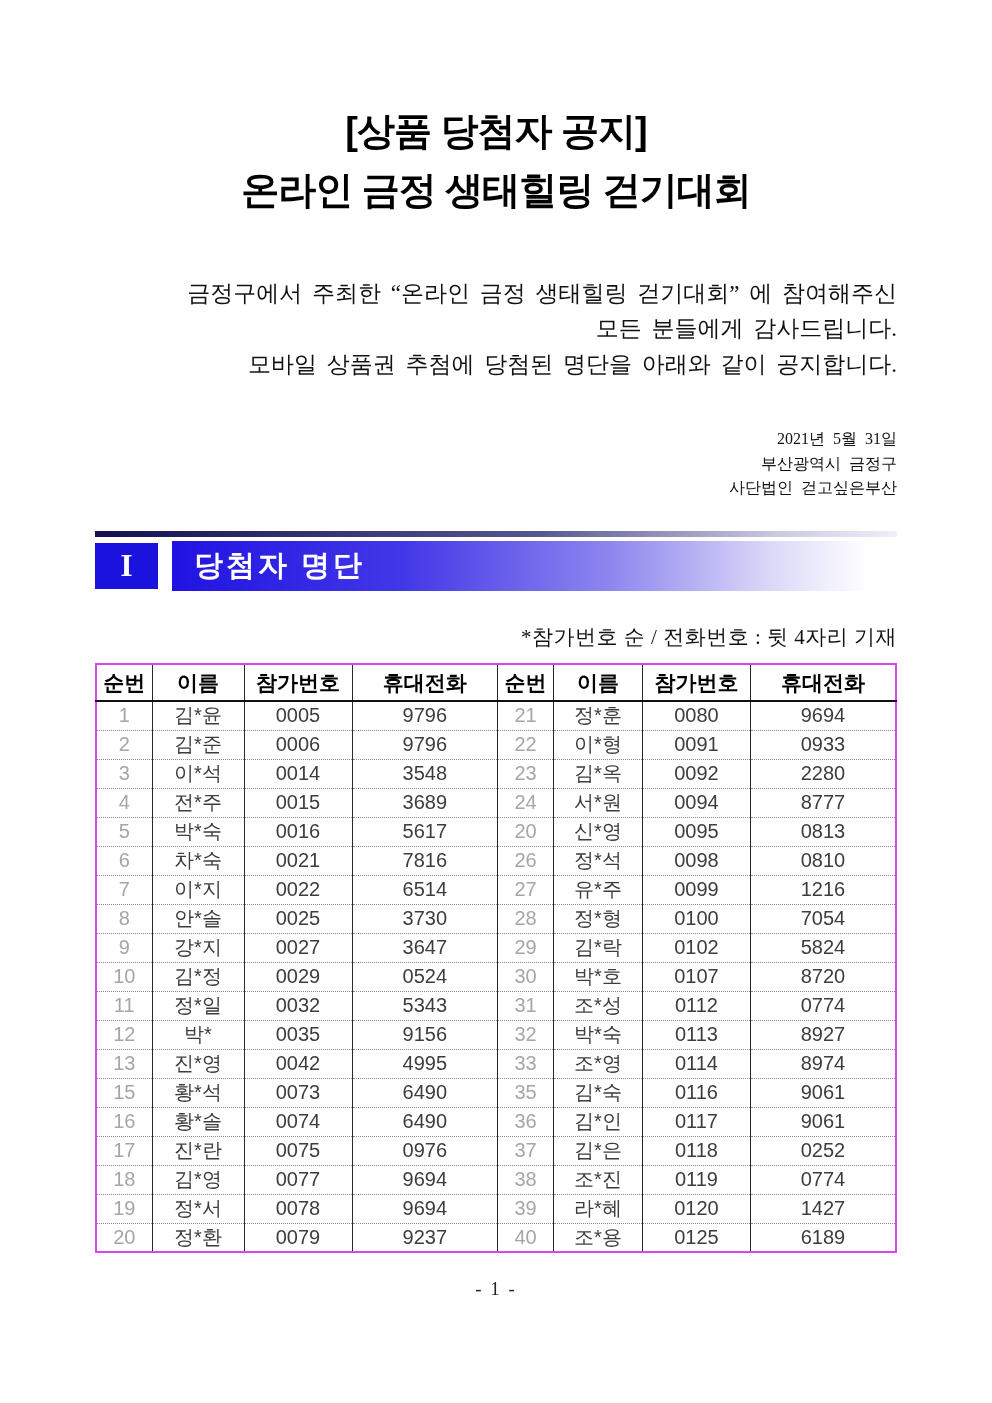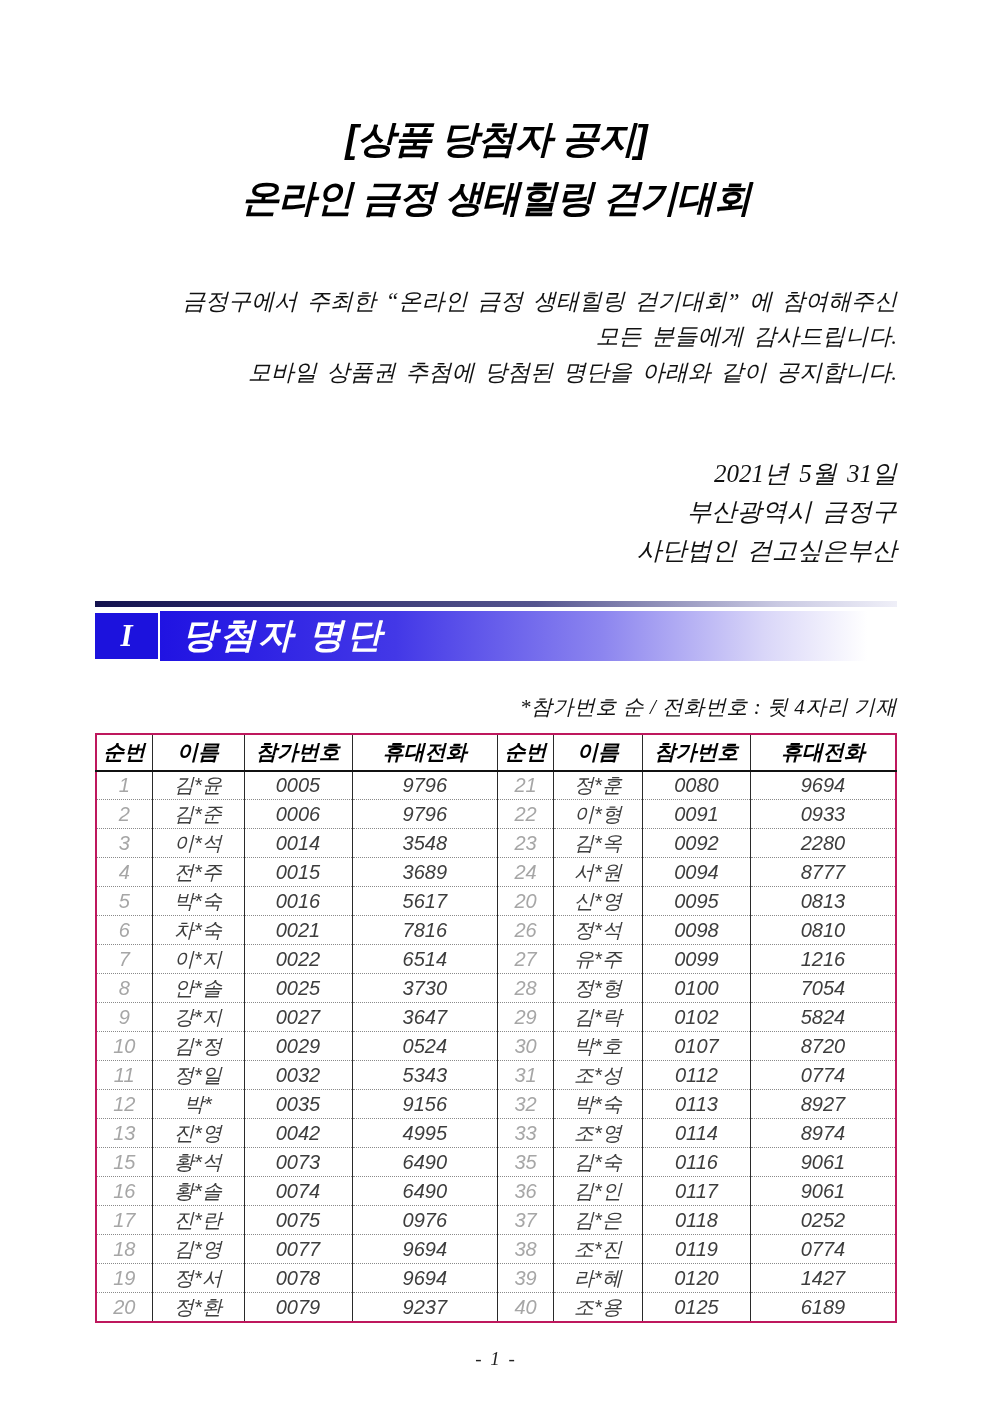--- a/index.html
+++ b/index.html
@@ -7,76 +7,76 @@
     --bar-start:#2013e2;
     --topline-dark:#13124e;
     --num-gray:#a6a6a6;
   }
   *{box-sizing:border-box;margin:0;padding:0;}
   html,body{background:#ffffff;}
   body{
     width:992px;height:1403px;overflow:hidden;
     font-family:"Liberation Serif", serif;color:#000;
   }
-  .page{width:992px;height:1364px;position:relative;padding:8px 95px;font-style:italic;}
+  .page{width:992px;height:1364px;position:relative;padding:0 95px;}
 
   
   .doc-title{
     padding-top:102px;text-align:center;
     font-family:"Liberation Sans", sans-serif;
     font-weight:800;font-size:38px;line-height:1.55;letter-spacing:-1px;
     color:#000;
   }
   .doc-title .line{display:block;}
 
   
   .intro{
     margin-top:56px;text-align:right;
     font-size:23px;line-height:1.55;color:#111;
     word-spacing:4px;
   }
   .intro .line{display:block;}
 
   
   .date-block{
-    margin-top:64px;text-align:right;padding-right:0px;
-    font-size:25px;line-height:1.55;color:#111;word-spacing:4px;
+    margin-top:44px;text-align:right;padding-right:0px;
+    font-size:16px;line-height:1.55;color:#111;word-spacing:4px;
   }
   .date-block .line{display:block;}
 
   
   .section-header{margin-top:30px;}
   .section-topline{
     height:6px;width:100%;
     background:linear-gradient(to right,var(--topline-dark) 0%,#55558f 55%,#c9c9e2 85%,#efeff8 100%);
   }
   .section-row{display:flex;align-items:center;margin-top:4px;height:50px;}
   .section-badge{
     width:63px;height:46px;background:var(--accent);
     color:#fff;font-family:"Liberation Serif", serif;font-weight:700;font-size:31px;
     display:flex;align-items:center;justify-content:center;flex:0 0 auto;
   }
   .section-bar{
-    flex:1;height:50px;margin-left:2px;
+    flex:1;height:50px;margin-left:14px;
     background:linear-gradient(90deg,var(--bar-start) 0%,#4338e7 32%,#8c85ef 60%,#d9d6f8 82%,#ffffff 96%);
     display:flex;align-items:center;padding-left:22px;
-    font-family:"Liberation Sans", sans-serif;font-weight:800;font-size:35px;
+    font-family:"Liberation Sans", sans-serif;font-weight:800;font-size:29px;
     color:#fff;letter-spacing:3px;
   }
 
   
   .table-note{
     margin-top:32px;text-align:right;
     font-size:21px;color:#111;letter-spacing:0.5px;
   }
 
   
   table.winners{
     width:100%;margin-top:12px;border-collapse:collapse;table-layout:fixed;
-    border:2px solid #be185d;
+    border:2px solid #d946ef;
     font-family:"Liberation Sans", sans-serif;
   }
   table.winners th{
     border:1px solid #2a2a2a;border-bottom:2px solid #111;
     height:37px;font-size:21px;font-weight:700;color:#000;
     text-align:center;vertical-align:middle;background:#fff;
   }
   table.winners td{
     border-left:1px solid #2a2a2a;border-right:1px solid #2a2a2a;
     border-top:1px dotted #8a8a8a;

